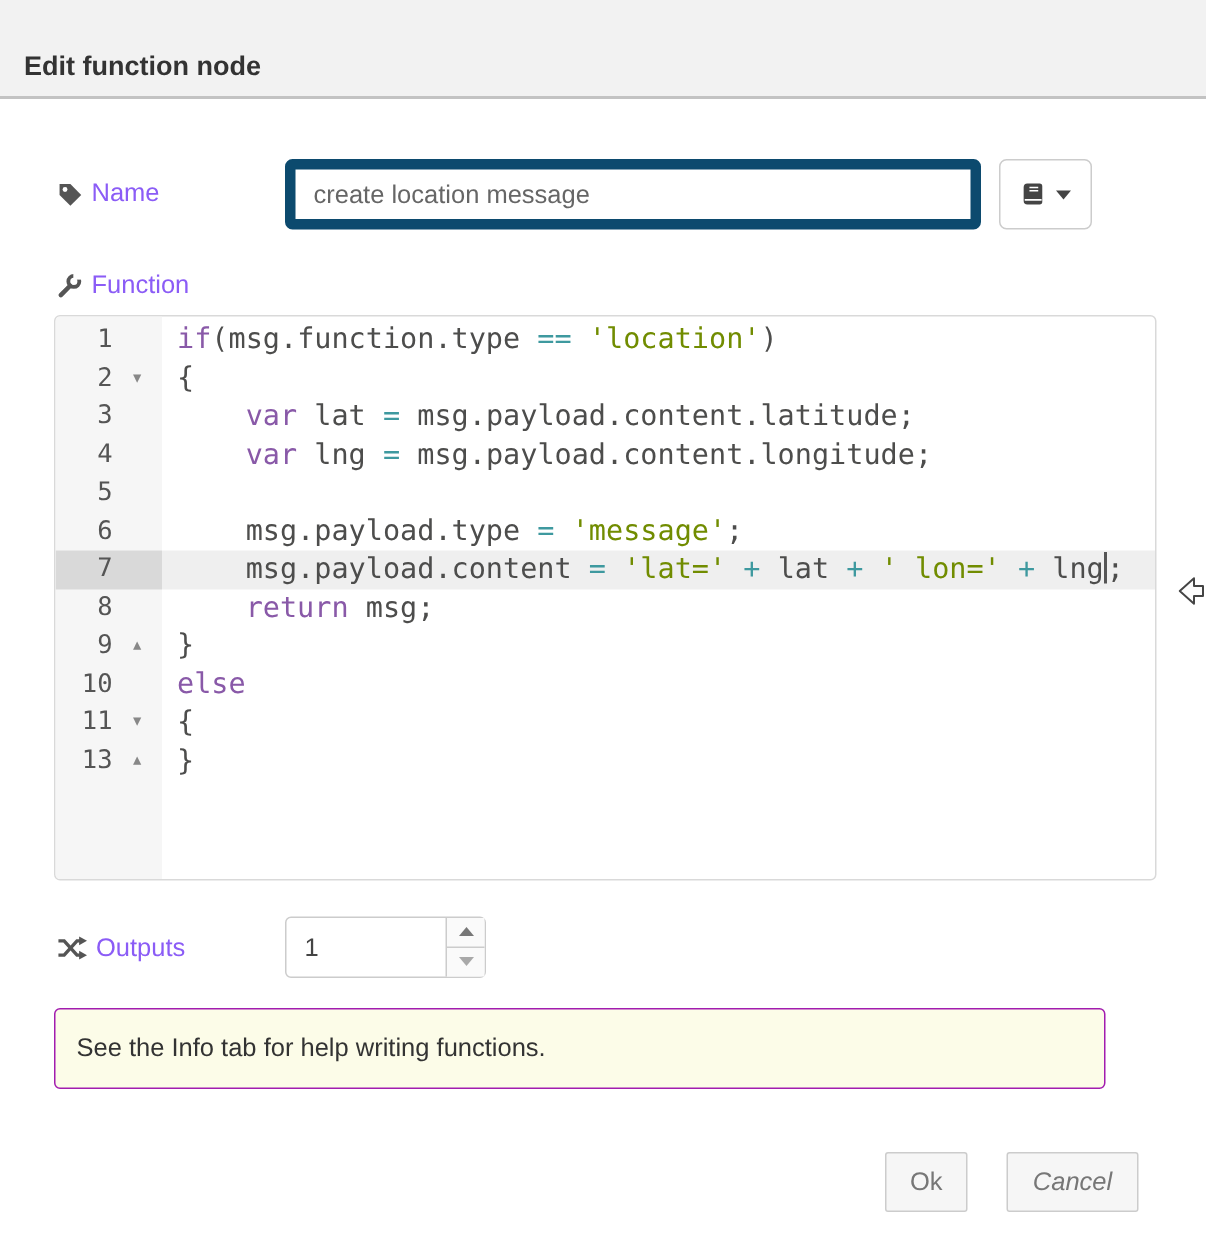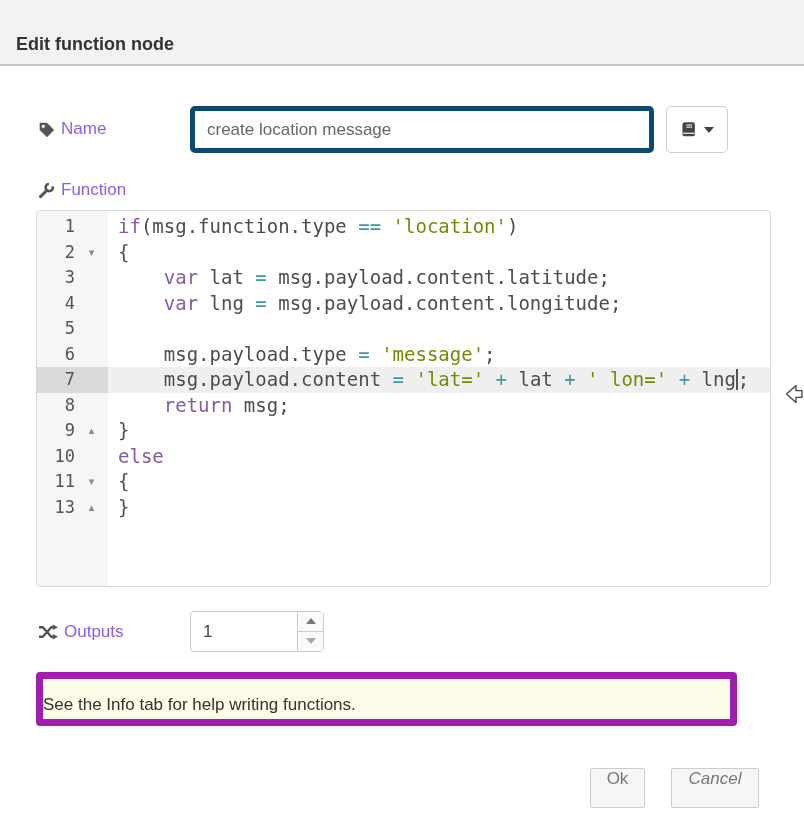--- a/index.html
+++ b/index.html
@@ -20,21 +20,21 @@
   .dlg-title{
     position:absolute;left:16px;top:12px;height:64px;line-height:64px;
     font-size:18px;font-weight:bold;color:#333;
   }
   
   .field-label{position:absolute;font-size:17px;color:#8b5cf6;display:flex;align-items:center;gap:6px;}
   .field-label svg{flex:none;}
   
   .name-input{
     position:absolute;left:190px;top:106px;width:464px;height:47px;
-    border:5px solid #0c4a6e;border-radius:5px;padding:0 12px;
+    border:7px solid #0c4a6e;border-radius:5px;padding:0 12px;
     font-size:17px;color:#666;font-family:"Liberation Sans",sans-serif;
     background:#fff;outline:none;
   }
   .lib-button{
     position:absolute;left:666px;top:106px;width:62px;height:47px;
     background:#fff;border:1px solid #ccc;border-radius:5px;
     display:flex;align-items:center;justify-content:center;gap:6px;cursor:pointer;
   }
   .caret-down{width:0;height:0;border-left:5px solid transparent;border-right:5px solid transparent;border-top:6px solid #444;}
   
@@ -77,28 +77,28 @@
     position:absolute;left:0;right:0;height:50%;background:#fafafa;
     display:flex;align-items:center;justify-content:center;cursor:pointer;
   }
   .spin-up{top:0;border-bottom:1px solid #ccc;}
   .spin-down{bottom:0;}
   .tri-up{width:0;height:0;border-left:5px solid transparent;border-right:5px solid transparent;border-bottom:6px solid #777;}
   .tri-down{width:0;height:0;border-left:5px solid transparent;border-right:5px solid transparent;border-top:6px solid #a9a9a9;}
   
   .form-tip{
     position:absolute;left:36px;top:672px;width:701px;height:54px;
-    background:var(--tip-bg);border:7px solid #a21caf;border-radius:4px;
-    font-size:17px;color:#333;line-height:52px;
+    background:var(--tip-bg);border:1px solid #a21caf;border-radius:4px;
+    font-size:17px;color:#333;line-height:52px;padding-left:14px;
   }
   
   .btn{
     position:absolute;top:768px;height:40px;background:#f6f6f6;border:1px solid #ccc;
     border-radius:2px;font-size:17px;color:#777;font-family:"Liberation Sans",sans-serif;
-    display:flex;justify-content:center;cursor:pointer;
+    display:flex;align-items:center;justify-content:center;cursor:pointer;
   }
   .btn-ok{left:590px;width:55px;}
   .btn-cancel{left:671px;width:88px;font-style:italic;}
   
   .mouse-cursor{position:absolute;left:785px;top:383px;pointer-events:none;}
 </style>
 </head>
 <body>
 
 <div class="dlg-header">

